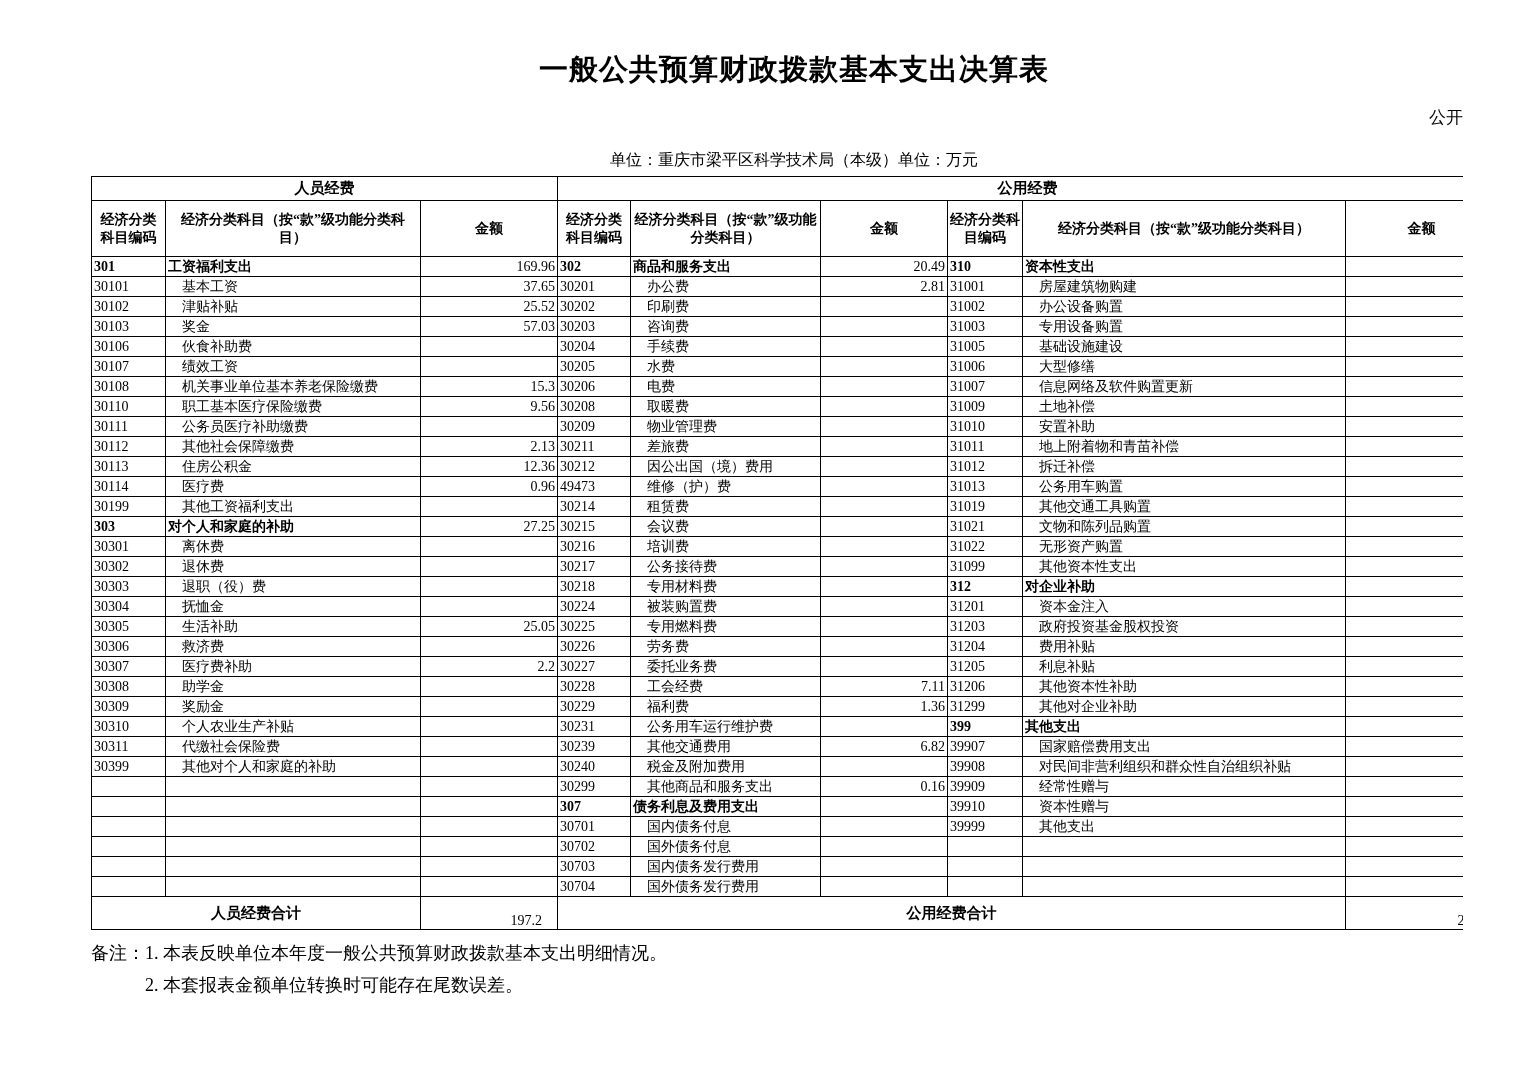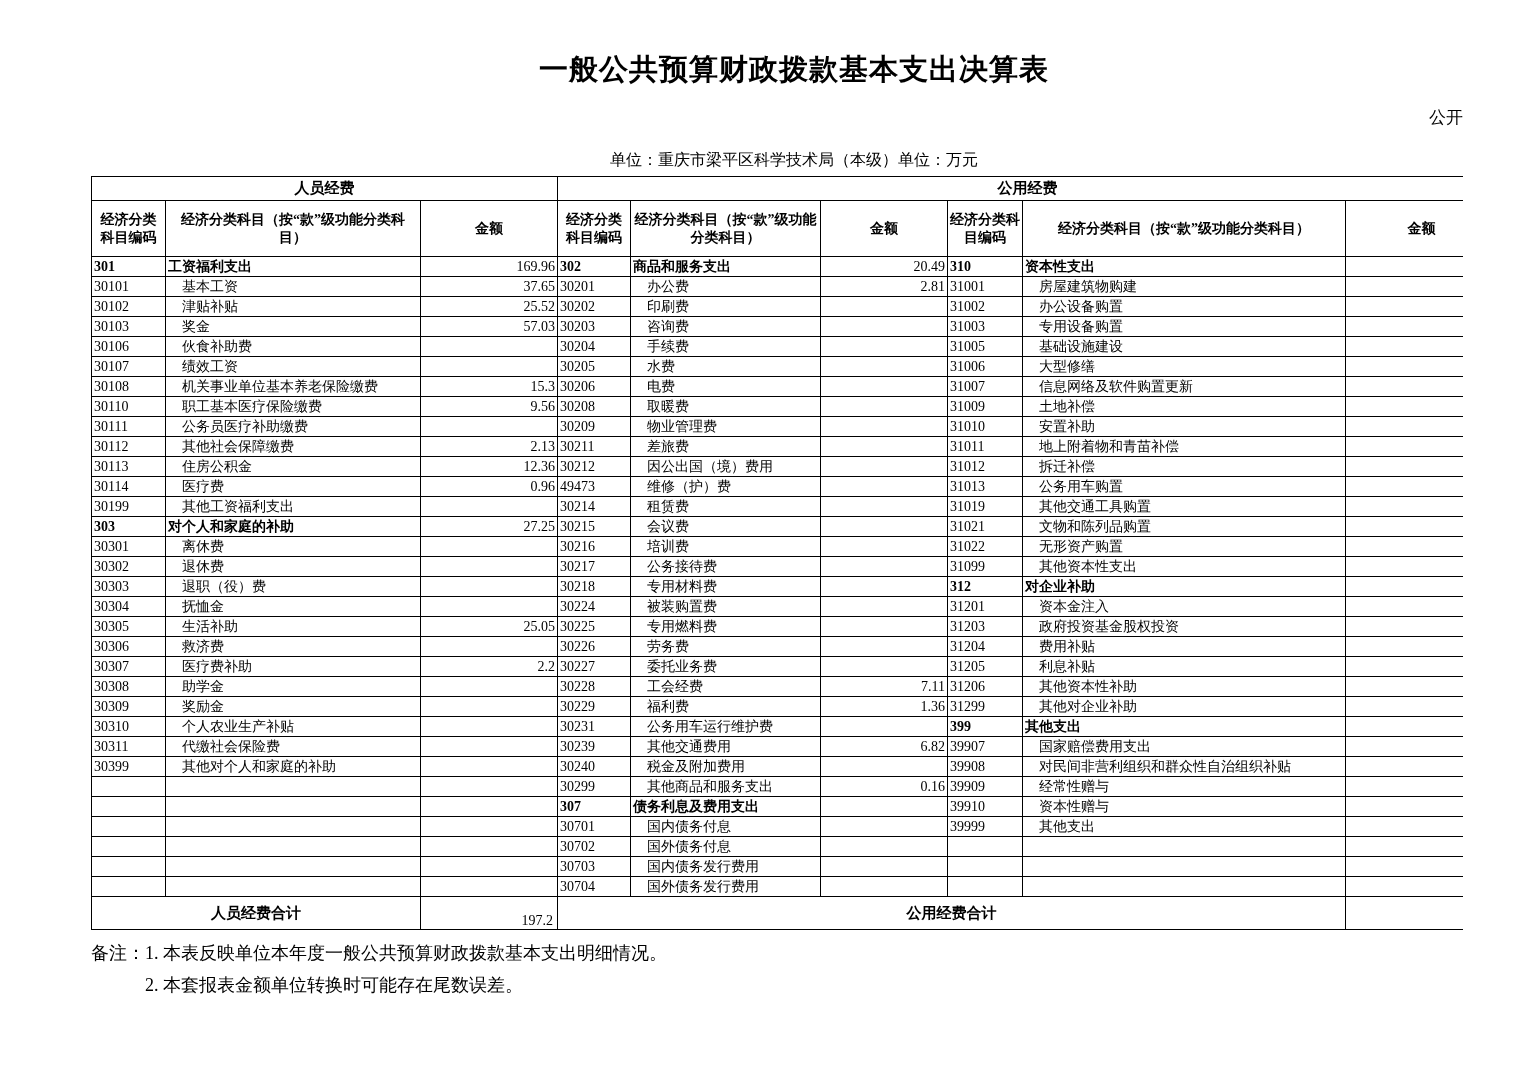--- a/index.html
+++ b/index.html
@@ -59,21 +59,21 @@
     line-height: 1.25;
   }
   tbody.data td { height: 19px; white-space: nowrap; }
   td.code { text-align: left; }
   td.name { text-align: left; }
   td.name.sub { padding-left: 16px; }
   td.amt { text-align: right; padding-right: 1px; }
   td.sect { font-weight: bold; }
   tr.total-row td { height: 32px; }
   tr.total-row td.tlabel { font-weight: bold; text-align: center; font-size: 15px; vertical-align: middle; }
-  tr.total-row td.tamt { text-align: right; padding-right: 4px; vertical-align: bottom; }
+  tr.total-row td.tamt { text-align: right; padding-right: 15px; vertical-align: bottom; }
   .notes {
     margin-top: 7px;
     margin-left: 91px;
     display: flex;
     font-size: 18px;
     line-height: 1.8;
   }
   .notes .note-lines { display: flex; flex-direction: column; }
 </style>
 </head>

